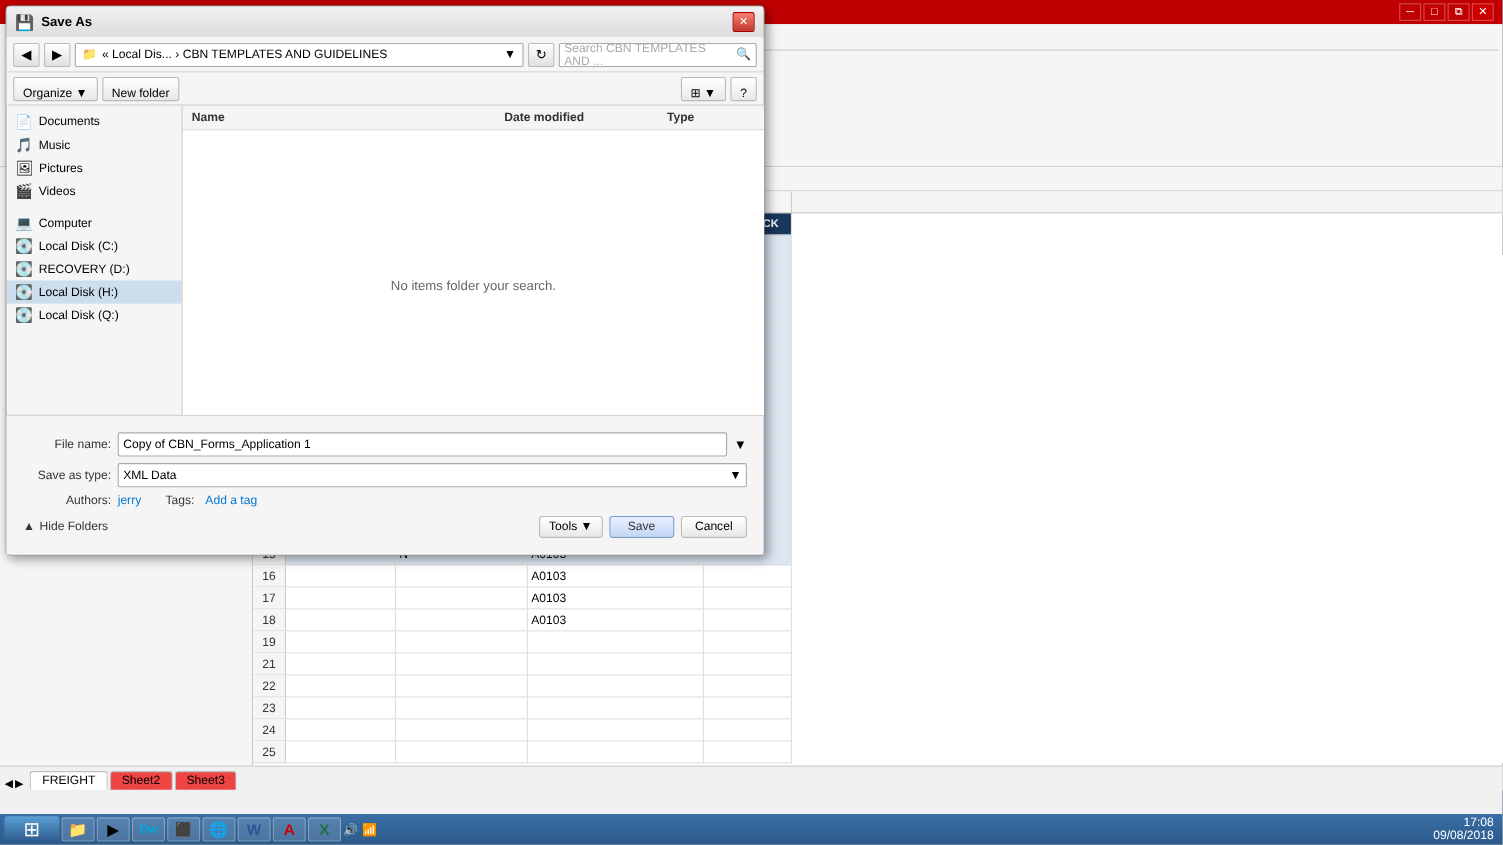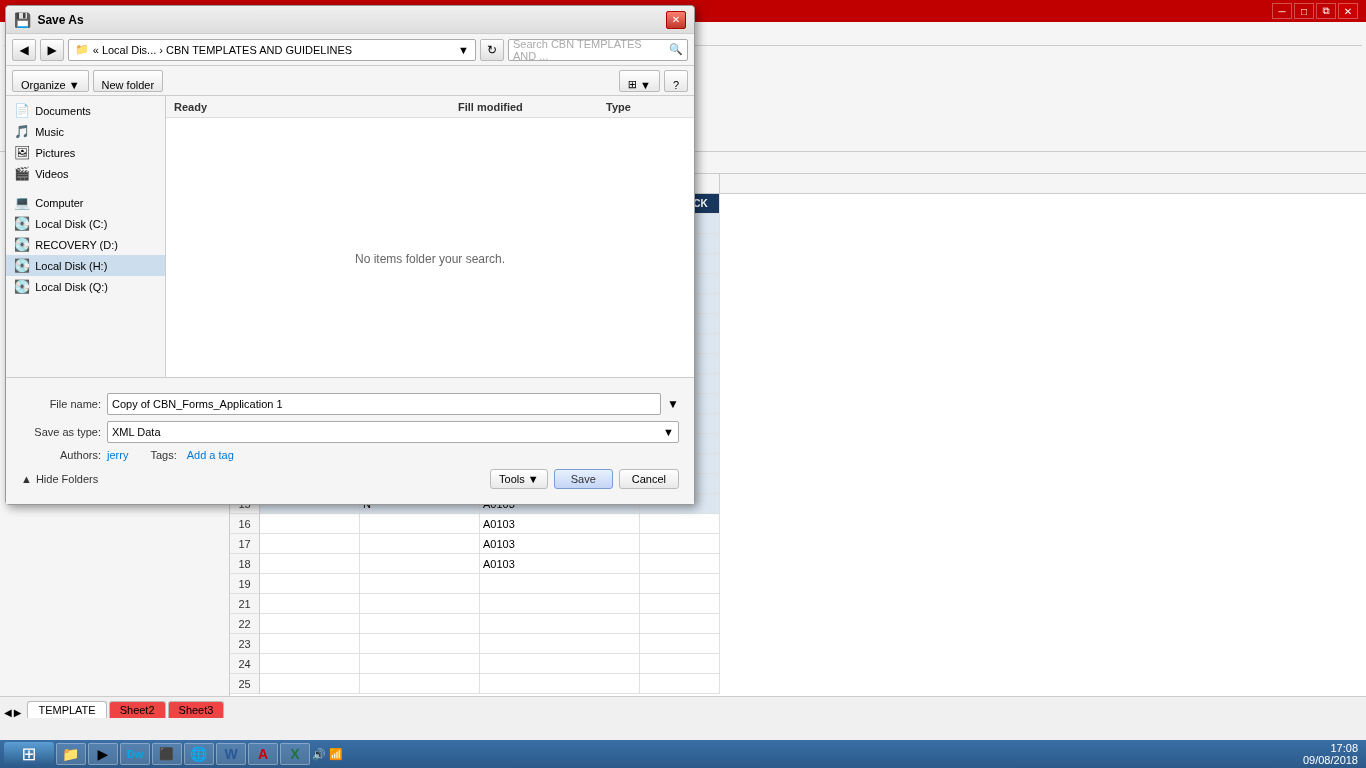--- a/index.html
+++ b/index.html
@@ -800,21 +800,21 @@
       <div class="grid-cell" style="width:160px;"></div>
       <div class="grid-cell" style="width:80px;"></div>
     </div>
   </div>
 
   <div class="sheet-tabs">
     <div style="display:flex;align-items:center;gap:2px;margin-right:4px;">
       <span style="cursor:pointer;font-size:10px;">◀</span>
       <span style="cursor:pointer;font-size:10px;">▶</span>
     </div>
-    <div class="sheet-tab active">TEMPLATE</div>
+    <div class="sheet-tab active">FREIGHT</div>
     <div class="sheet-tab">Sheet2</div>
     <div class="sheet-tab">Sheet3</div>
   </div>
 
 
   <div class="taskbar">
     <div class="taskbar-start" style="font-size:18px;">⊞</div>
     <div class="taskbar-btn">
       <div class="taskbar-btn-icon">📁</div>
     </div>
@@ -932,22 +932,22 @@
         <span>Local Disk (H:)</span>
       </div>
       <div class="sidebar-item">
         <span class="sidebar-item-icon">💽</span>
         <span>Local Disk (Q:)</span>
       </div>
     </div>
 
     <div class="dialog-content-area">
       <div class="content-header">
-        <span class="content-col">Ready</span>
-        <span style="width:140px;">Fill modified</span>
+        <span class="content-col">Name</span>
+        <span style="width:140px;">Date modified</span>
         <span style="width:80px;">Type</span>
       </div>
       <div class="no-items-msg">
         <span>No items folder your search.</span>
       </div>
     </div>
 
   </div>
 
   <div class="dialog-footer">

